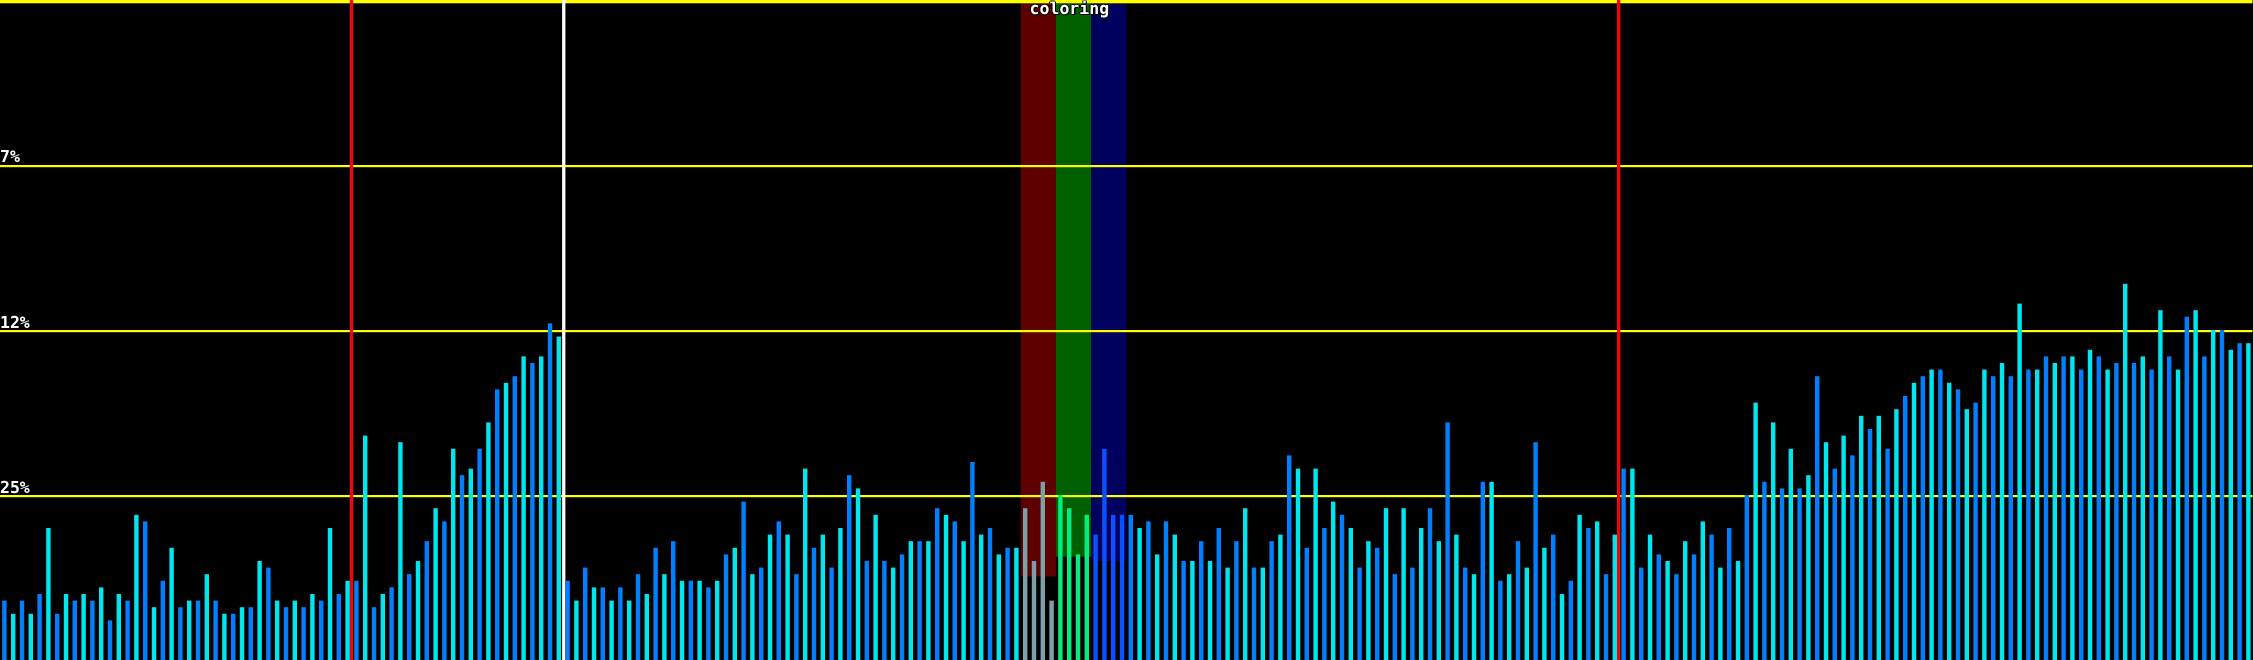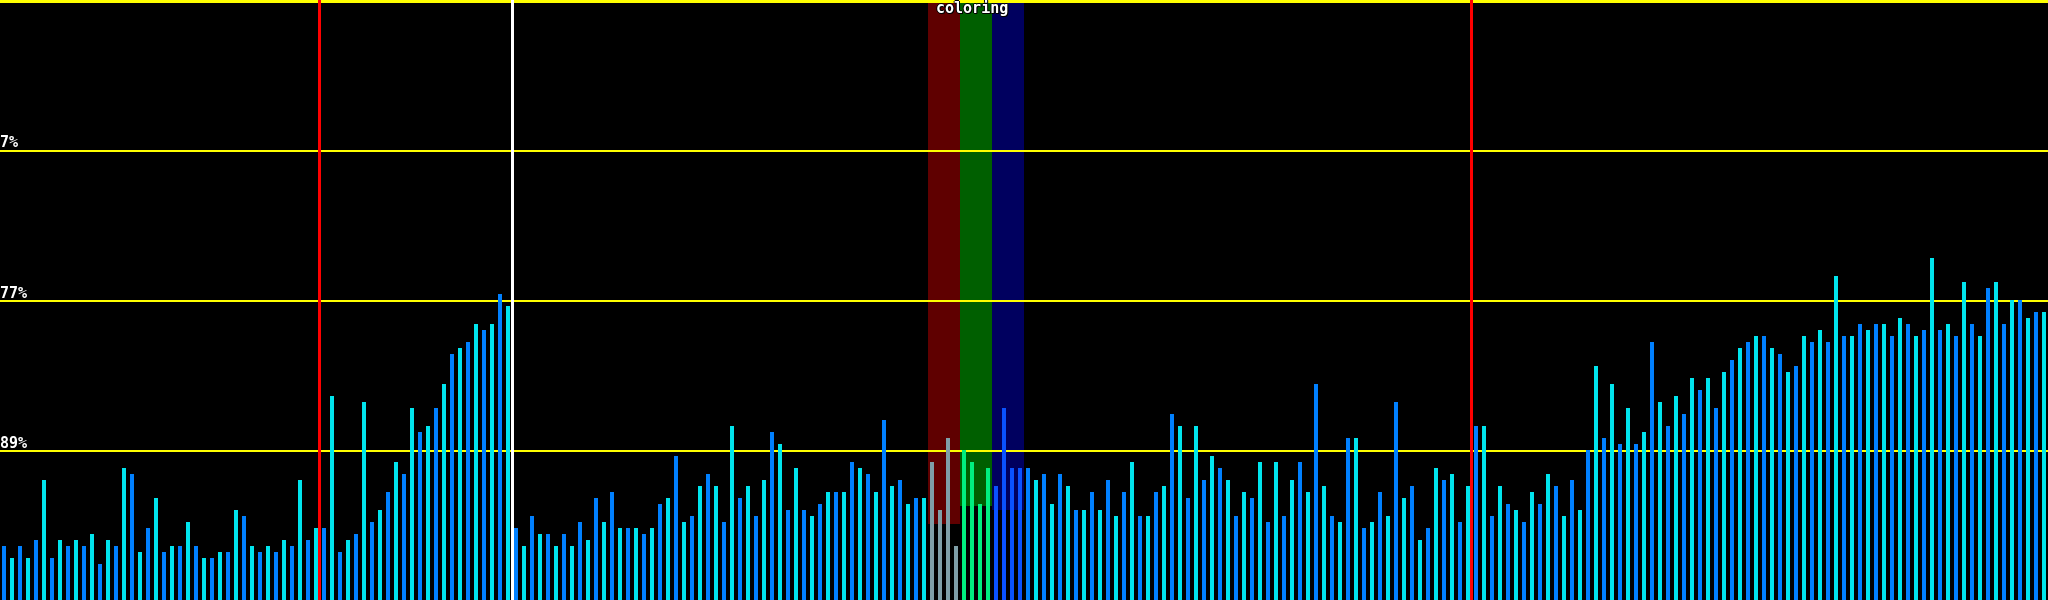--- a/index.html
+++ b/index.html
@@ -302,17 +302,17 @@
       <div class="bar" style="left: 1994px; width: 4px; height: 318px; background: rgb(0, 229, 238);"></div>
       <div class="bar" style="left: 2002px; width: 4px; height: 276px; background: rgb(0, 128, 255);"></div>
       <div class="bar" style="left: 2010px; width: 4px; height: 300px; background: rgb(0, 229, 238);"></div>
       <div class="bar" style="left: 2018px; width: 4px; height: 300px; background: rgb(0, 128, 255);"></div>
       <div class="bar" style="left: 2026px; width: 4px; height: 282px; background: rgb(0, 229, 238);"></div>
       <div class="bar" style="left: 2034px; width: 4px; height: 288px; background: rgb(0, 128, 255);"></div>
       <div class="bar" style="left: 2042px; width: 4px; height: 288px; background: rgb(0, 229, 238);"></div>
     </div>
 
   <span class="tick-label" style="top:135px">7%</span>
-  <span class="tick-label" style="top:286px">77%</span>
-  <span class="tick-label" style="top:436px">89%</span>
+  <span class="tick-label" style="top:286px">12%</span>
+  <span class="tick-label" style="top:436px">25%</span>
 
   <span class="overlay-label" id="overlay-label" style="left: 936px; top: 1px;">coloring</span>
 </div>
 
 </body></html>

